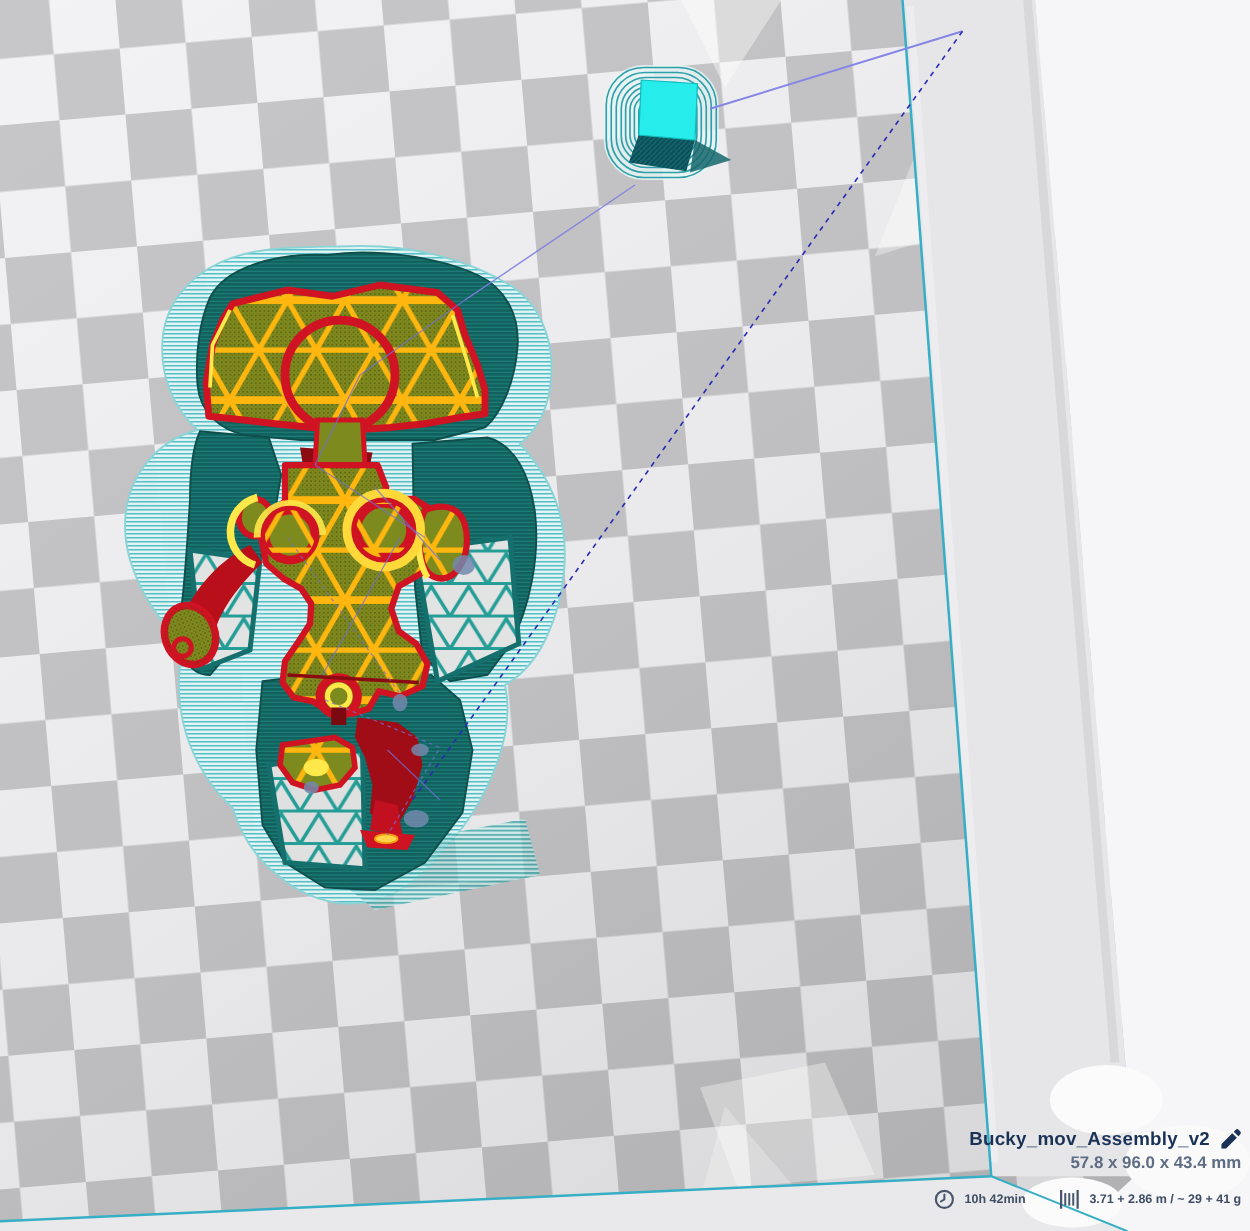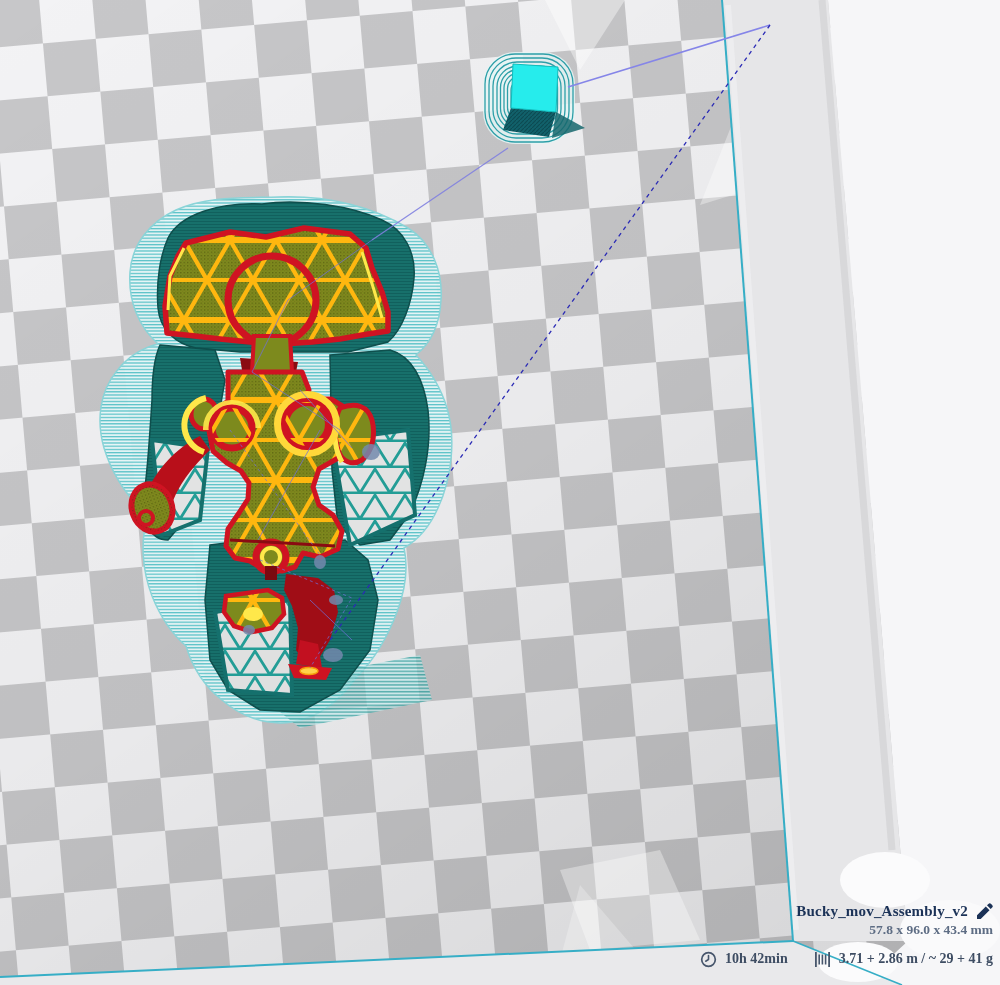--- a/index.html
+++ b/index.html
@@ -1,24 +1,24 @@
 <!DOCTYPE html>
 <html><head>
 <meta charset="utf-8">
 <style>
   html,body{margin:0;padding:0;width:1000px;height:985px;overflow:hidden;
     font-family:"Liberation Sans",sans-serif;background:#f4f4f5;}
-  .stage{position:relative;width:1000px;height:984px;font-family:Liberation Serif, serif;}
+  .stage{position:relative;width:1000px;height:984px;}
   svg.viewport{position:absolute;left:0;top:0;}
   .info-panel{position:absolute;right:7px;top:900px;text-align:right;z-index:5;}
   .title-row{display:flex;align-items:center;justify-content:flex-end;gap:9px;height:22px;}
   .model-name{font-size:15px;font-weight:700;color:#1b3257;letter-spacing:.2px;}
   .dims-row{margin-top:0;font-size:13.5px;font-weight:600;color:#5e6d84;height:20px;}
   .stats-row{margin-top:6px;display:flex;align-items:center;justify-content:flex-end;gap:8px;height:22px;
-    font-size:14px;font-weight:700;color:#3e4d63;}
+    font-size:10px;font-weight:700;color:#3e4d63;}
   .stats-row .gap{width:10px;}
   .icon{display:inline-block;vertical-align:middle;}
 </style>
 </head>
 <body>
 
 <div class="stage">
 
 <svg class="viewport" width="1000" height="985" viewBox="0 0 1000 985" xmlns="http://www.w3.org/2000/svg">
   <defs>

